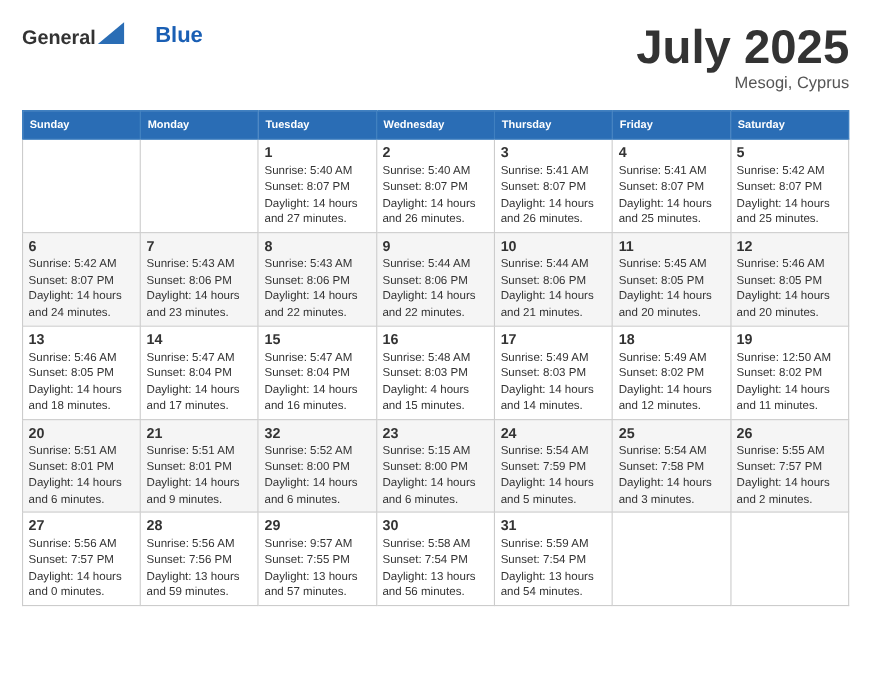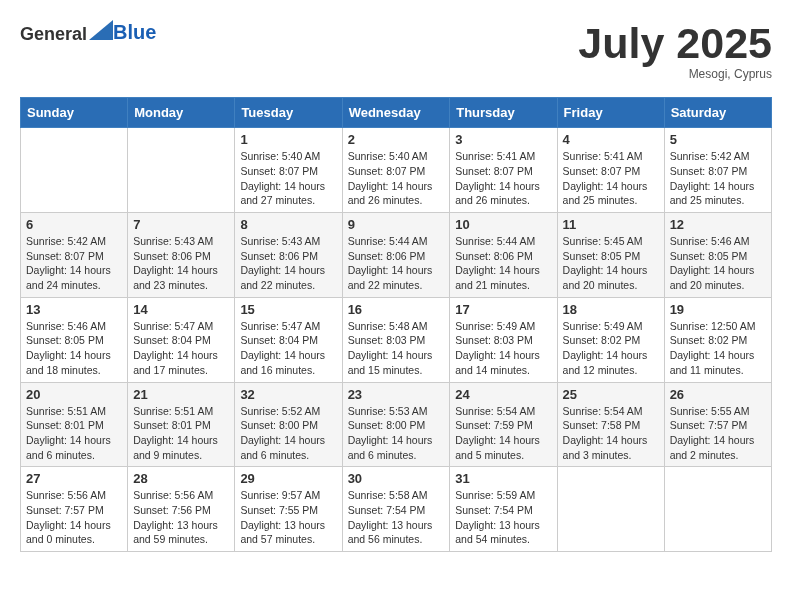--- a/index.html
+++ b/index.html
@@ -12,20 +12,21 @@
     }
     .header-area {
       display: flex;
       justify-content: space-between;
       align-items: flex-start;
       margin-bottom: 16px;
     }
     .logo {
       display: flex;
       align-items: center;
+      gap: 28px;
     }
     .logo-text-general {
       font-size: 18px;
       font-weight: bold;
       color: #333;
     }
     .logo-text-blue {
       font-size: 20px;
       font-weight: bold;
       color: #1a5fb4;
@@ -38,32 +39,32 @@
     .title-area {
       text-align: right;
     }
     .month-title {
       font-size: 43px;
       font-weight: bold;
       color: #333;
       line-height: 1.1;
     }
     .location-title {
-      font-size: 12px;
+      font-size: 15px;
       color: #555;
     }
     .calendar {
       width: 100%;
       border-collapse: collapse;
       border: 1px solid #ccc;
     }
     .calendar th {
       background-color: #2a6db5;
       color: #fff;
-      font-size: 13px;
+      font-size: 10px;
       font-weight: bold;
       padding: 7px 6px;
       text-align: left;
       border: 1px solid #4080c0;
     }
     .calendar td {
       vertical-align: top;
       border: 1px solid #ccc;
       padding: 4px 5px;
       font-size: 11px;
@@ -221,21 +222,21 @@
         <td>
           <span class="day-number">15</span>
           <div class="cell-text">Sunrise: 5:47 AM</div>
           <div class="cell-text">Sunset: 8:04 PM</div>
           <div class="cell-text">Daylight: 14 hours and 16 minutes.</div>
         </td>
         <td>
           <span class="day-number">16</span>
           <div class="cell-text">Sunrise: 5:48 AM</div>
           <div class="cell-text">Sunset: 8:03 PM</div>
-          <div class="cell-text">Daylight: 14 hours and 15 minutes.</div>
+          <div class="cell-text">Daylight: 4 hours and 15 minutes.</div>
         </td>
         <td>
           <span class="day-number">17</span>
           <div class="cell-text">Sunrise: 5:49 AM</div>
           <div class="cell-text">Sunset: 8:03 PM</div>
           <div class="cell-text">Daylight: 14 hours and 14 minutes.</div>
         </td>
         <td>
           <span class="day-number">18</span>
           <div class="cell-text">Sunrise: 5:49 AM</div>
@@ -263,21 +264,21 @@
           <div class="cell-text">Daylight: 14 hours and 9 minutes.</div>
         </td>
         <td>
           <span class="day-number">32</span>
           <div class="cell-text">Sunrise: 5:52 AM</div>
           <div class="cell-text">Sunset: 8:00 PM</div>
           <div class="cell-text">Daylight: 14 hours and 6 minutes.</div>
         </td>
         <td>
           <span class="day-number">23</span>
-          <div class="cell-text">Sunrise: 5:53 AM</div>
+          <div class="cell-text">Sunrise: 5:15 AM</div>
           <div class="cell-text">Sunset: 8:00 PM</div>
           <div class="cell-text">Daylight: 14 hours and 6 minutes.</div>
         </td>
         <td>
           <span class="day-number">24</span>
           <div class="cell-text">Sunrise: 5:54 AM</div>
           <div class="cell-text">Sunset: 7:59 PM</div>
           <div class="cell-text">Daylight: 14 hours and 5 minutes.</div>
         </td>
         <td>

